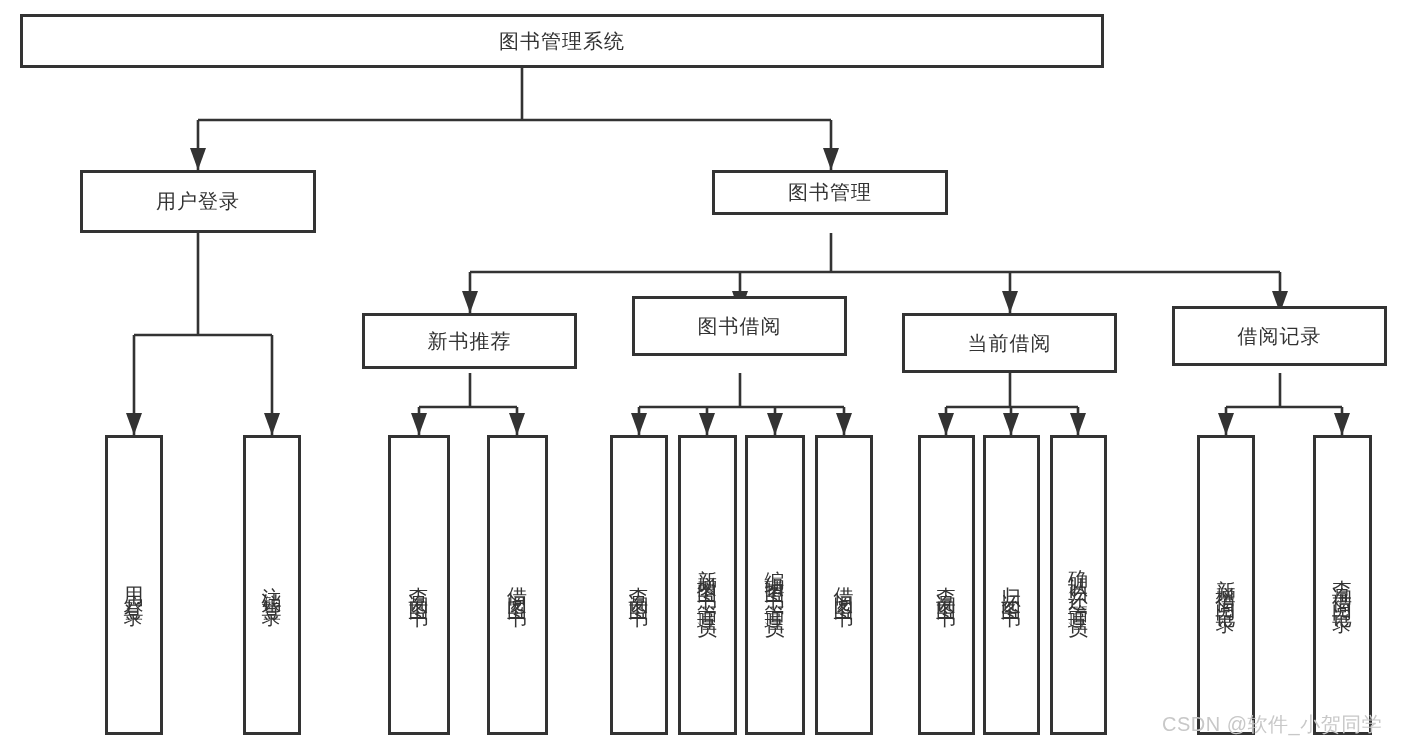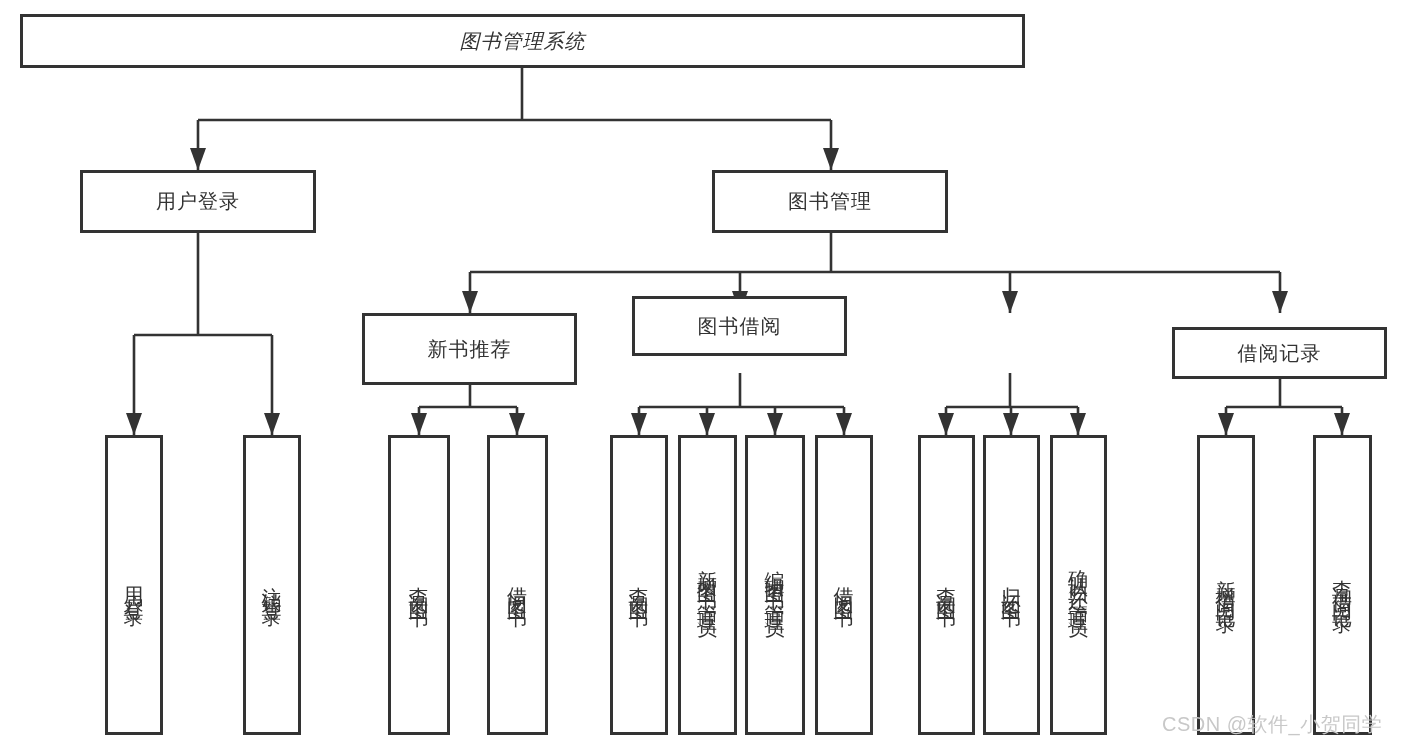--- a/index.html
+++ b/index.html
@@ -102,28 +102,29 @@
       <polygon points="775,435 767,413 783,413"></polygon>
       <polygon points="844,435 836,413 852,413"></polygon>
       <polygon points="946,435 938,413 954,413"></polygon>
       <polygon points="1011,435 1003,413 1019,413"></polygon>
       <polygon points="1078,435 1070,413 1086,413"></polygon>
       <polygon points="1226,435 1218,413 1234,413"></polygon>
       <polygon points="1342,435 1334,413 1350,413"></polygon>
     </g>
   </svg>
 
-  <div class="hbox" style="left:20px; top:14px; width:1005px; height:54px;font-style:italic;">图书管理系统</div>
+  <div class="hbox" style="left:20px; top:14px; width:1084px; height:54px;">图书管理系统</div>
 
   <div class="hbox" style="left:80px; top:170px; width:236px; height:63px;">用户登录</div>
-  <div class="hbox" style="left:712px; top:170px; width:236px; height:63px;">图书管理</div>
+  <div class="hbox" style="left:712px; top:170px; width:236px; height:45px;">图书管理</div>
 
-  <div class="hbox" style="left:362px; top:313px; width:215px; height:72px;">新书推荐</div>
+  <div class="hbox" style="left:362px; top:313px; width:215px; height:56px;">新书推荐</div>
   <div class="hbox" style="left:632px; top:296px; width:215px; height:60px;">图书借阅</div>
-  <div class="hbox" style="left:1172px; top:327px; width:215px; height:52px;">借阅记录</div>
+  <div class="hbox" style="left:902px; top:313px; width:215px; height:60px;">当前借阅</div>
+  <div class="hbox" style="left:1172px; top:306px; width:215px; height:60px;">借阅记录</div>
 
   <div class="vbox" style="left:105px; width:58px;">
     <span>用户登录</span>
   </div>
   <div class="vbox" style="left:243px; width:58px;">
     <span>注销登录</span>
   </div>
 
   <div class="vbox" style="left:388px; width:62px;">
     <span>查询图书</span>

